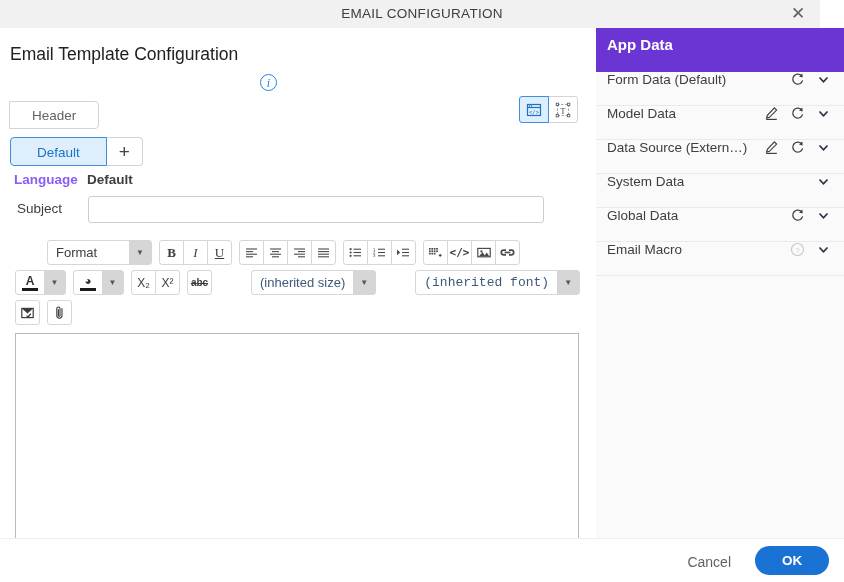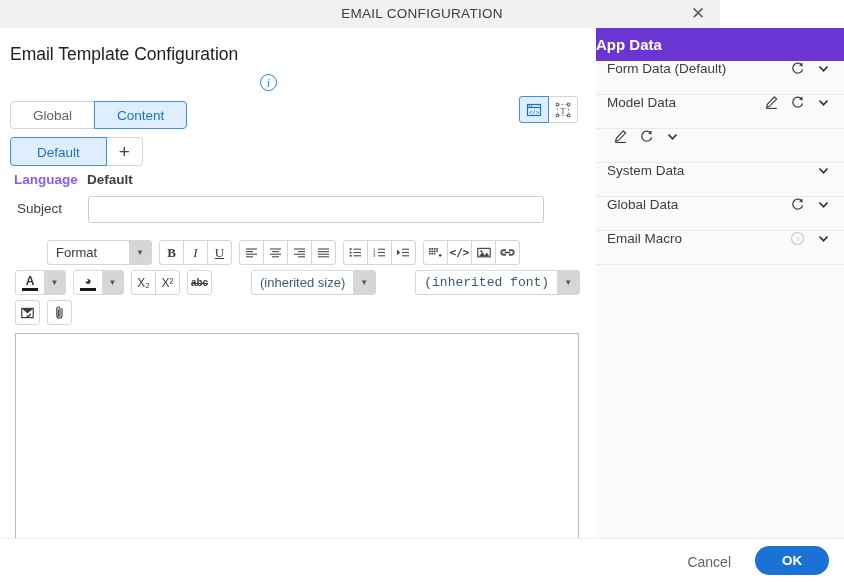--- a/index.html
+++ b/index.html
@@ -10,21 +10,21 @@
     overflow: hidden;
   }
   .dialog {
     position: relative;
     width: 844px; height: 582px;
     background: #ffffff;
   }
   
   .titlebar {
     position: absolute; left: 0; top: 0;
-    width: 720px; height: 28px;
+    width: 820px; height: 28px;
     background: #f1f1f1;
     border-bottom: 1px solid #e2e2e2;
   }
   .titlebar-title {
     position: absolute; left: 0; top: 0;
     width: 844px; height: 28px;
     line-height: 28px;
     text-align: center;
     font-size: 13.5px;
     letter-spacing: .3px;
@@ -247,26 +247,27 @@
     background: #ffffff;
     box-sizing: border-box;
   }
   
   .right-panel {
     position: absolute; left: 596px; top: 28px;
     width: 248px; height: 510px;
     background: #fafafa;
   }
   .rp-header {
-    height: 33px;
+    height: 44px;
     background: #6b35d4;
     color: #ffffff;
     font-size: 15px;
     font-weight: bold;
     line-height: 33px;
+    padding-left: 11px;
     box-sizing: border-box;
   }
   .rp-row {
     height: 34px;
     display: flex;
     align-items: flex-start;
     border-bottom: 1px solid #eaeaea;
     padding-left: 11px;
     padding-right: 8px;
     box-sizing: border-box;
@@ -325,22 +326,21 @@
     <div class="titlebar-title">EMAIL CONFIGURATION</div>
     <div class="titlebar-close">✕</div>
   </div>
 
   <div class="left-pane">
 
     <div class="page-title">Email Template Configuration</div>
     <div class="info-icon">i</div>
 
     <div class="tabs">
-      <div class="tab">Global</div>
-      <div class="tab active">Content</div>
+      <div class="tab">Header</div>
     </div>
 
     <div class="mode-toggle">
       <div class="mode-btn active">
         <svg width="16" height="16" viewBox="0 0 16 16">
           <rect x="1.5" y="2.5" width="13" height="11" fill="none" stroke="#1a73c8" stroke-width="1.2"></rect>
           <line x1="1.5" y1="5.5" x2="14.5" y2="5.5" stroke="#1a73c8" stroke-width="1.2"></line>
           <circle cx="3.5" cy="4" r=".7" fill="#1a73c8"></circle>
           <circle cx="5.5" cy="4" r=".7" fill="#1a73c8"></circle>
           <text x="8" y="12" font-size="5.5" fill="#1a73c8" text-anchor="middle" font-family="DejaVu Sans Mono, monospace">&lt;/&gt;</text>
@@ -617,20 +617,21 @@
           </svg>
       </span>
       <span class="rp-icon">
         <svg width="15" height="15" viewBox="0 0 15 15">
             <polyline points="3.5,5.5 7.5,9.8 11.5,5.5" fill="none" stroke="#2b3245" stroke-width="1.7"></polyline>
           </svg>
       </span>
     </div>
 
     <div class="rp-row">
+      <span class="rp-label">Data Source (Extern…)</span>
       <span class="rp-icon">
         <svg width="15" height="15" viewBox="0 0 15 15">
             <path d="M10.4 1.9 L12.6 4.1 L5.4 11.3 L2.6 12.1 L3.4 9.3 Z" fill="none" stroke="#3c4043" stroke-width="1.2"></path>
             <line x1="2.2" y1="13.4" x2="12.8" y2="13.4" stroke="#3c4043" stroke-width="1.2"></line>
           </svg>
       </span>
       <span class="rp-icon">
         <svg width="15" height="15" viewBox="0 0 15 15">
             <path d="M12 4.5 A5 5 0 1 0 12.6 8.4" fill="none" stroke="#3c4043" stroke-width="1.3"></path>
             <polygon points="12.4,1.6 12.6,5.4 9,4.4" fill="#3c4043"></polygon>

